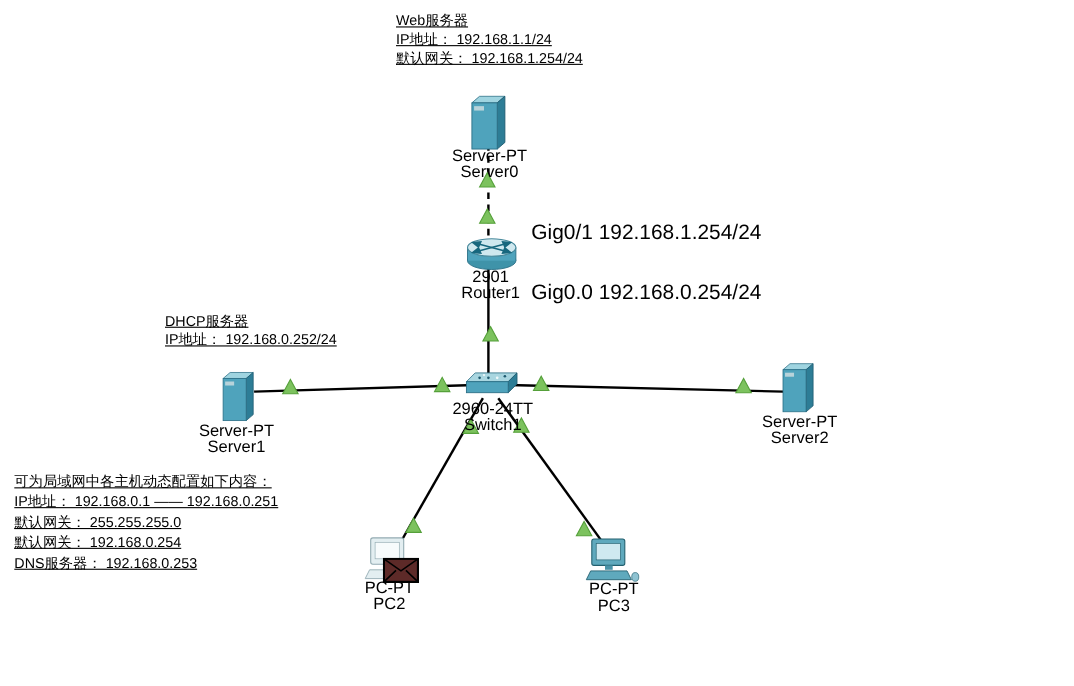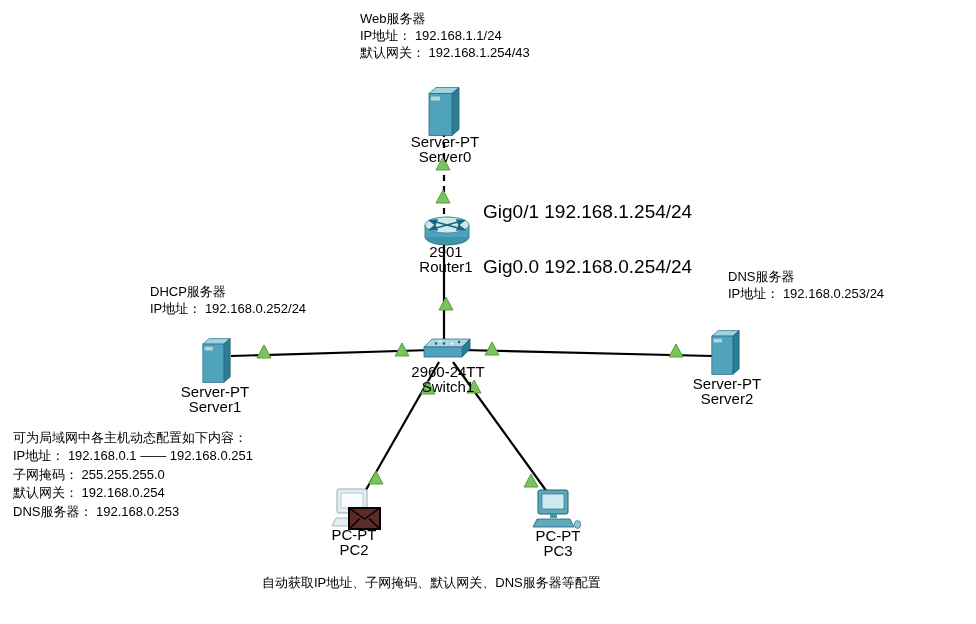--- a/index.html
+++ b/index.html
@@ -9,21 +9,21 @@
     position:relative;
   }
   .canvas{position:absolute;left:0;top:0;width:976px;height:624px;}
   .links-layer{position:absolute;left:0;top:0;width:976px;height:624px;}
   .device{position:absolute;}
   .device svg{display:block;width:100%;height:100%;}
   .dev-label{
     position:absolute;transform:translateX(-50%);text-align:center;
     font-size:15px;line-height:14.5px;white-space:nowrap;
   }
-  .note{position:absolute;font-size:13px;white-space:nowrap;}
+  .note{position:absolute;font-size:13px;white-space:nowrap;text-decoration:underline;}
   .note div{white-space:nowrap;}
   .lh17 div{line-height:17.2px;}
   .lh18 div{line-height:18.4px;}
   .iface-label{position:absolute;font-size:19px;white-space:nowrap;}
 </style>
 </head>
 <body>
 
 <div class="canvas">
 
@@ -180,39 +180,34 @@
     <div>PC-PT</div>
     <div>PC3</div>
   </div>
 
   <div class="iface-label" style="left:483px;top:201px">Gig0/1 192.168.1.254/24</div>
   <div class="iface-label" style="left:483px;top:256px">Gig0.0 192.168.0.254/24</div>
 
   <div class="note lh17" style="left:360px;top:10px">
     <div>Web服务器</div>
     <div>IP地址： 192.168.1.1/24</div>
-    <div>默认网关： 192.168.1.254/43</div>
+    <div>默认网关： 192.168.1.254/24</div>
   </div>
 
   <div class="note lh17" style="left:150px;top:283px">
     <div>DHCP服务器</div>
     <div>IP地址： 192.168.0.252/24</div>
   </div>
 
-  <div class="note lh17" style="left:728px;top:268px">
-    <div>DNS服务器</div>
-    <div>IP地址： 192.168.0.253/24</div>
-  </div>
 
 
   <div class="note lh18" style="left:13px;top:429px">
     <div>可为局域网中各主机动态配置如下内容：</div>
     <div>IP地址： 192.168.0.1 —— 192.168.0.251</div>
-    <div>子网掩码： 255.255.255.0</div>
+    <div>默认网关： 255.255.255.0</div>
     <div>默认网关： 192.168.0.254</div>
     <div>DNS服务器： 192.168.0.253</div>
   </div>
 
   <div class="note lh18" style="left:262px;top:574px">
-    <div>自动获取IP地址、子网掩码、默认网关、DNS服务器等配置</div>
   </div>
 
 </div>
 
 </body></html>

